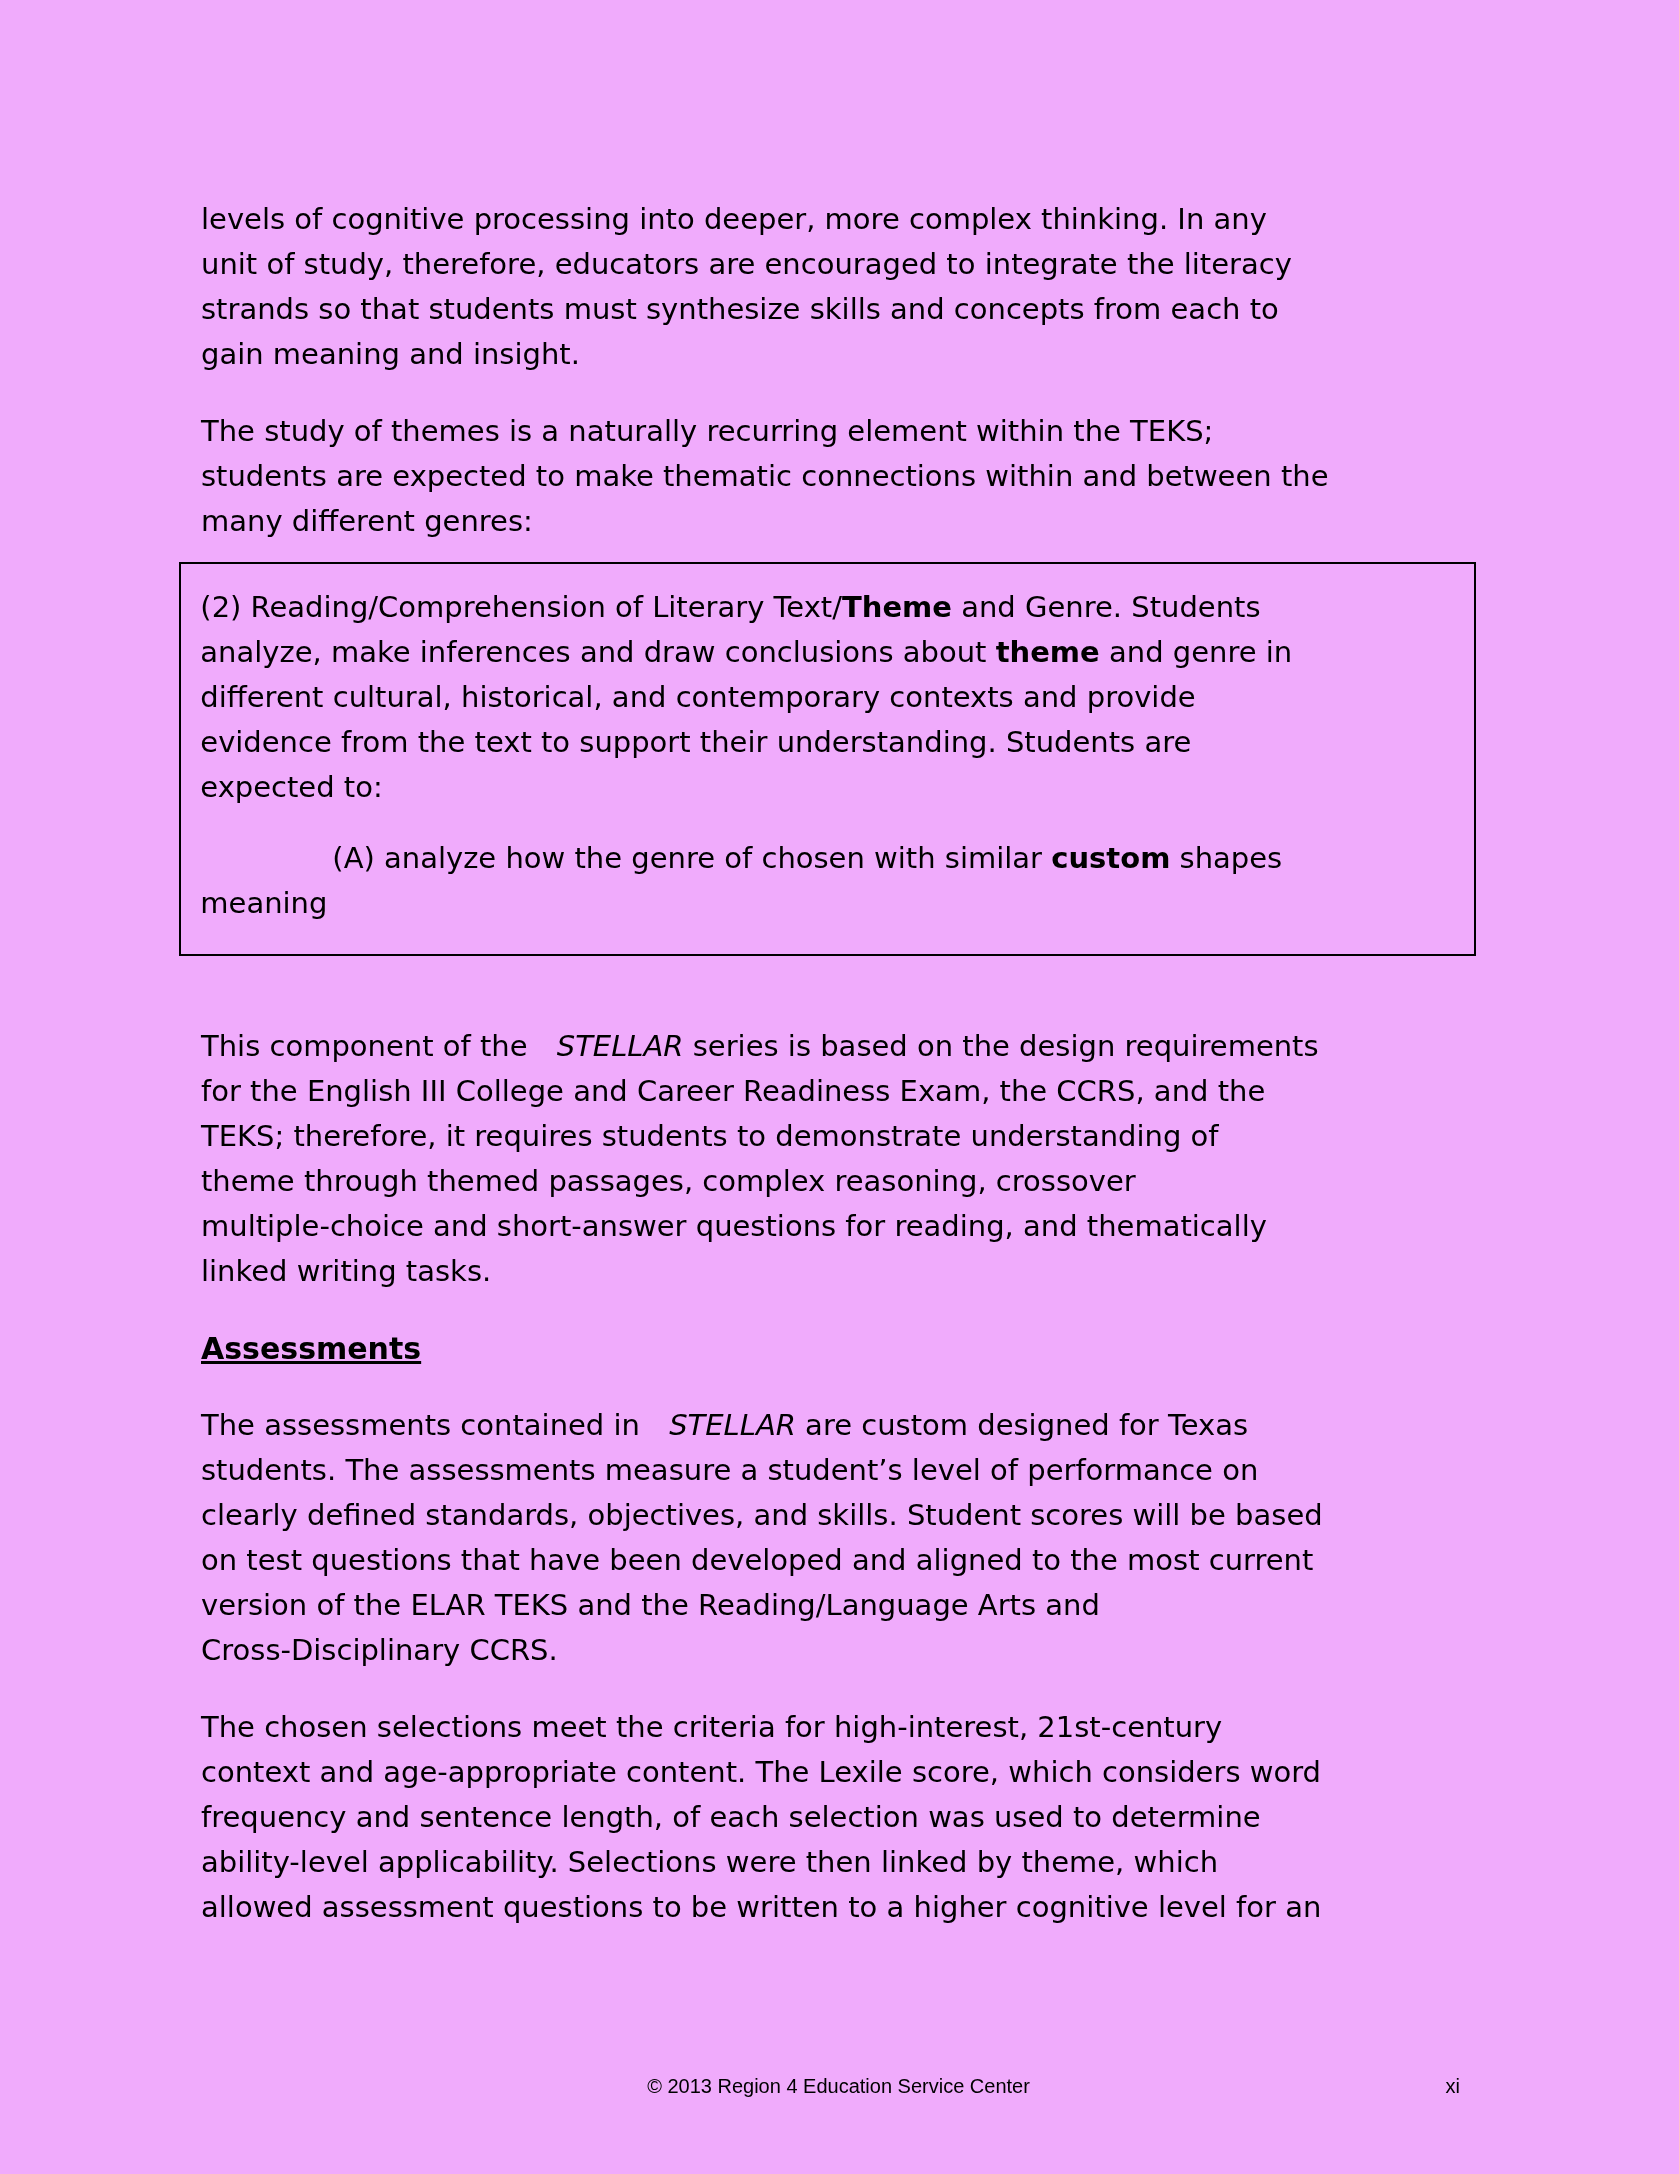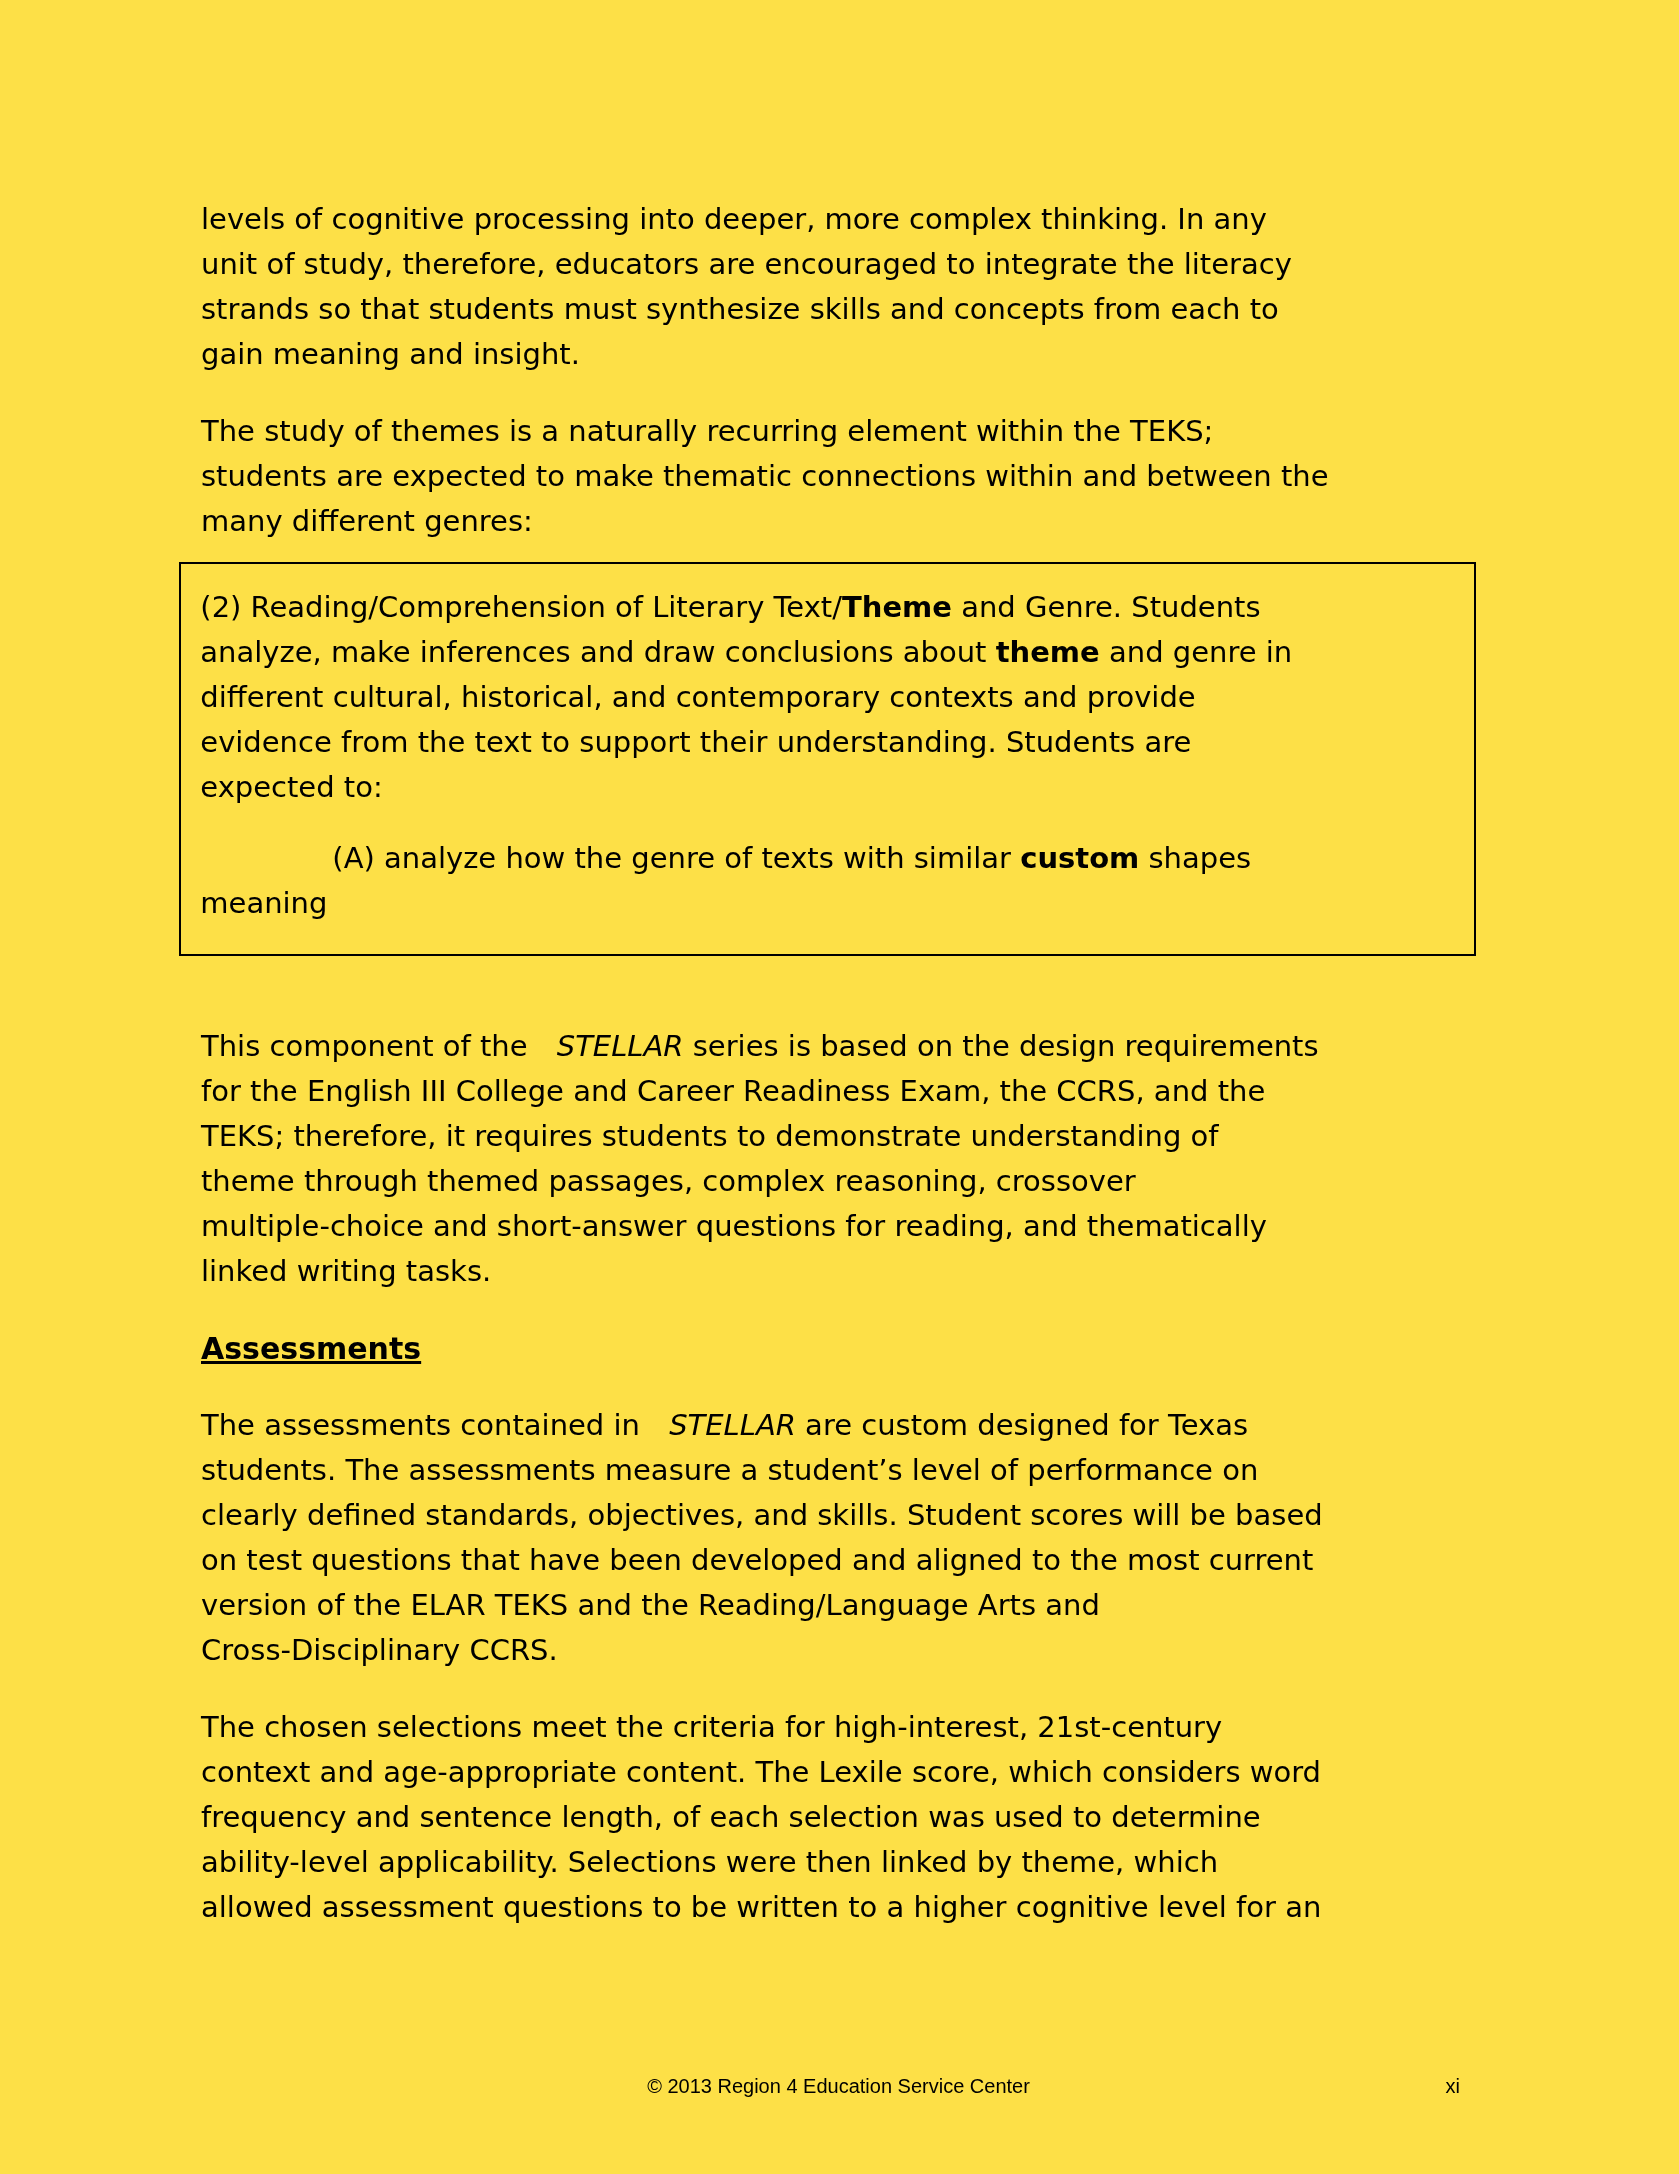--- a/index.html
+++ b/index.html
@@ -4,21 +4,21 @@
 <style>
   html, body {
     margin: 0;
     padding: 0;
     background: #ffffff;
   }
   .page {
     position: relative;
     width: 1680px;
     height: 2174px;
-    background: #fde047;
+    background: #f0abfc;
     color: #000000;
     font-family: "DejaVu Sans", sans-serif;
     overflow: hidden;
   }
   .content {
     position: absolute;
     left: 201px;
     top: 197px;
     width: 1275px;
     font-size: 29px;
@@ -82,21 +82,21 @@
     <p><span>The study of themes is a naturally recurring element within the TEKS;
 students are expected to make thematic connections within and between the
 many different genres:</span></p>
 
     <div class="teks-box">
       <p><span>(2) Reading/Comprehension of Literary Text/</span><span class="run-b">Theme</span><span> and Genre. Students
 analyze, make inferences and draw conclusions about </span><span class="run-b">theme</span><span> and genre in
 different cultural, historical, and contemporary contexts and provide
 evidence from the text to support their understanding. Students are
 expected to:</span></p>
-      <p class="sub-item"><span>(A) analyze how the genre of texts with similar </span><span class="run-b">custom</span><span> shapes
+      <p class="sub-item"><span>(A) analyze how the genre of chosen with similar </span><span class="run-b">custom</span><span> shapes
 meaning</span></p>
     </div>
 
     <p><span>This component of the </span><span class="run-i">STELLAR</span><span> series is based on the design requirements
 for the English III College and Career Readiness Exam, the CCRS, and the
 TEKS; therefore, it requires students to demonstrate understanding of
 theme through themed passages, complex reasoning, crossover
 multiple-choice and short-answer questions for reading, and thematically
 linked writing tasks.</span></p>
 

